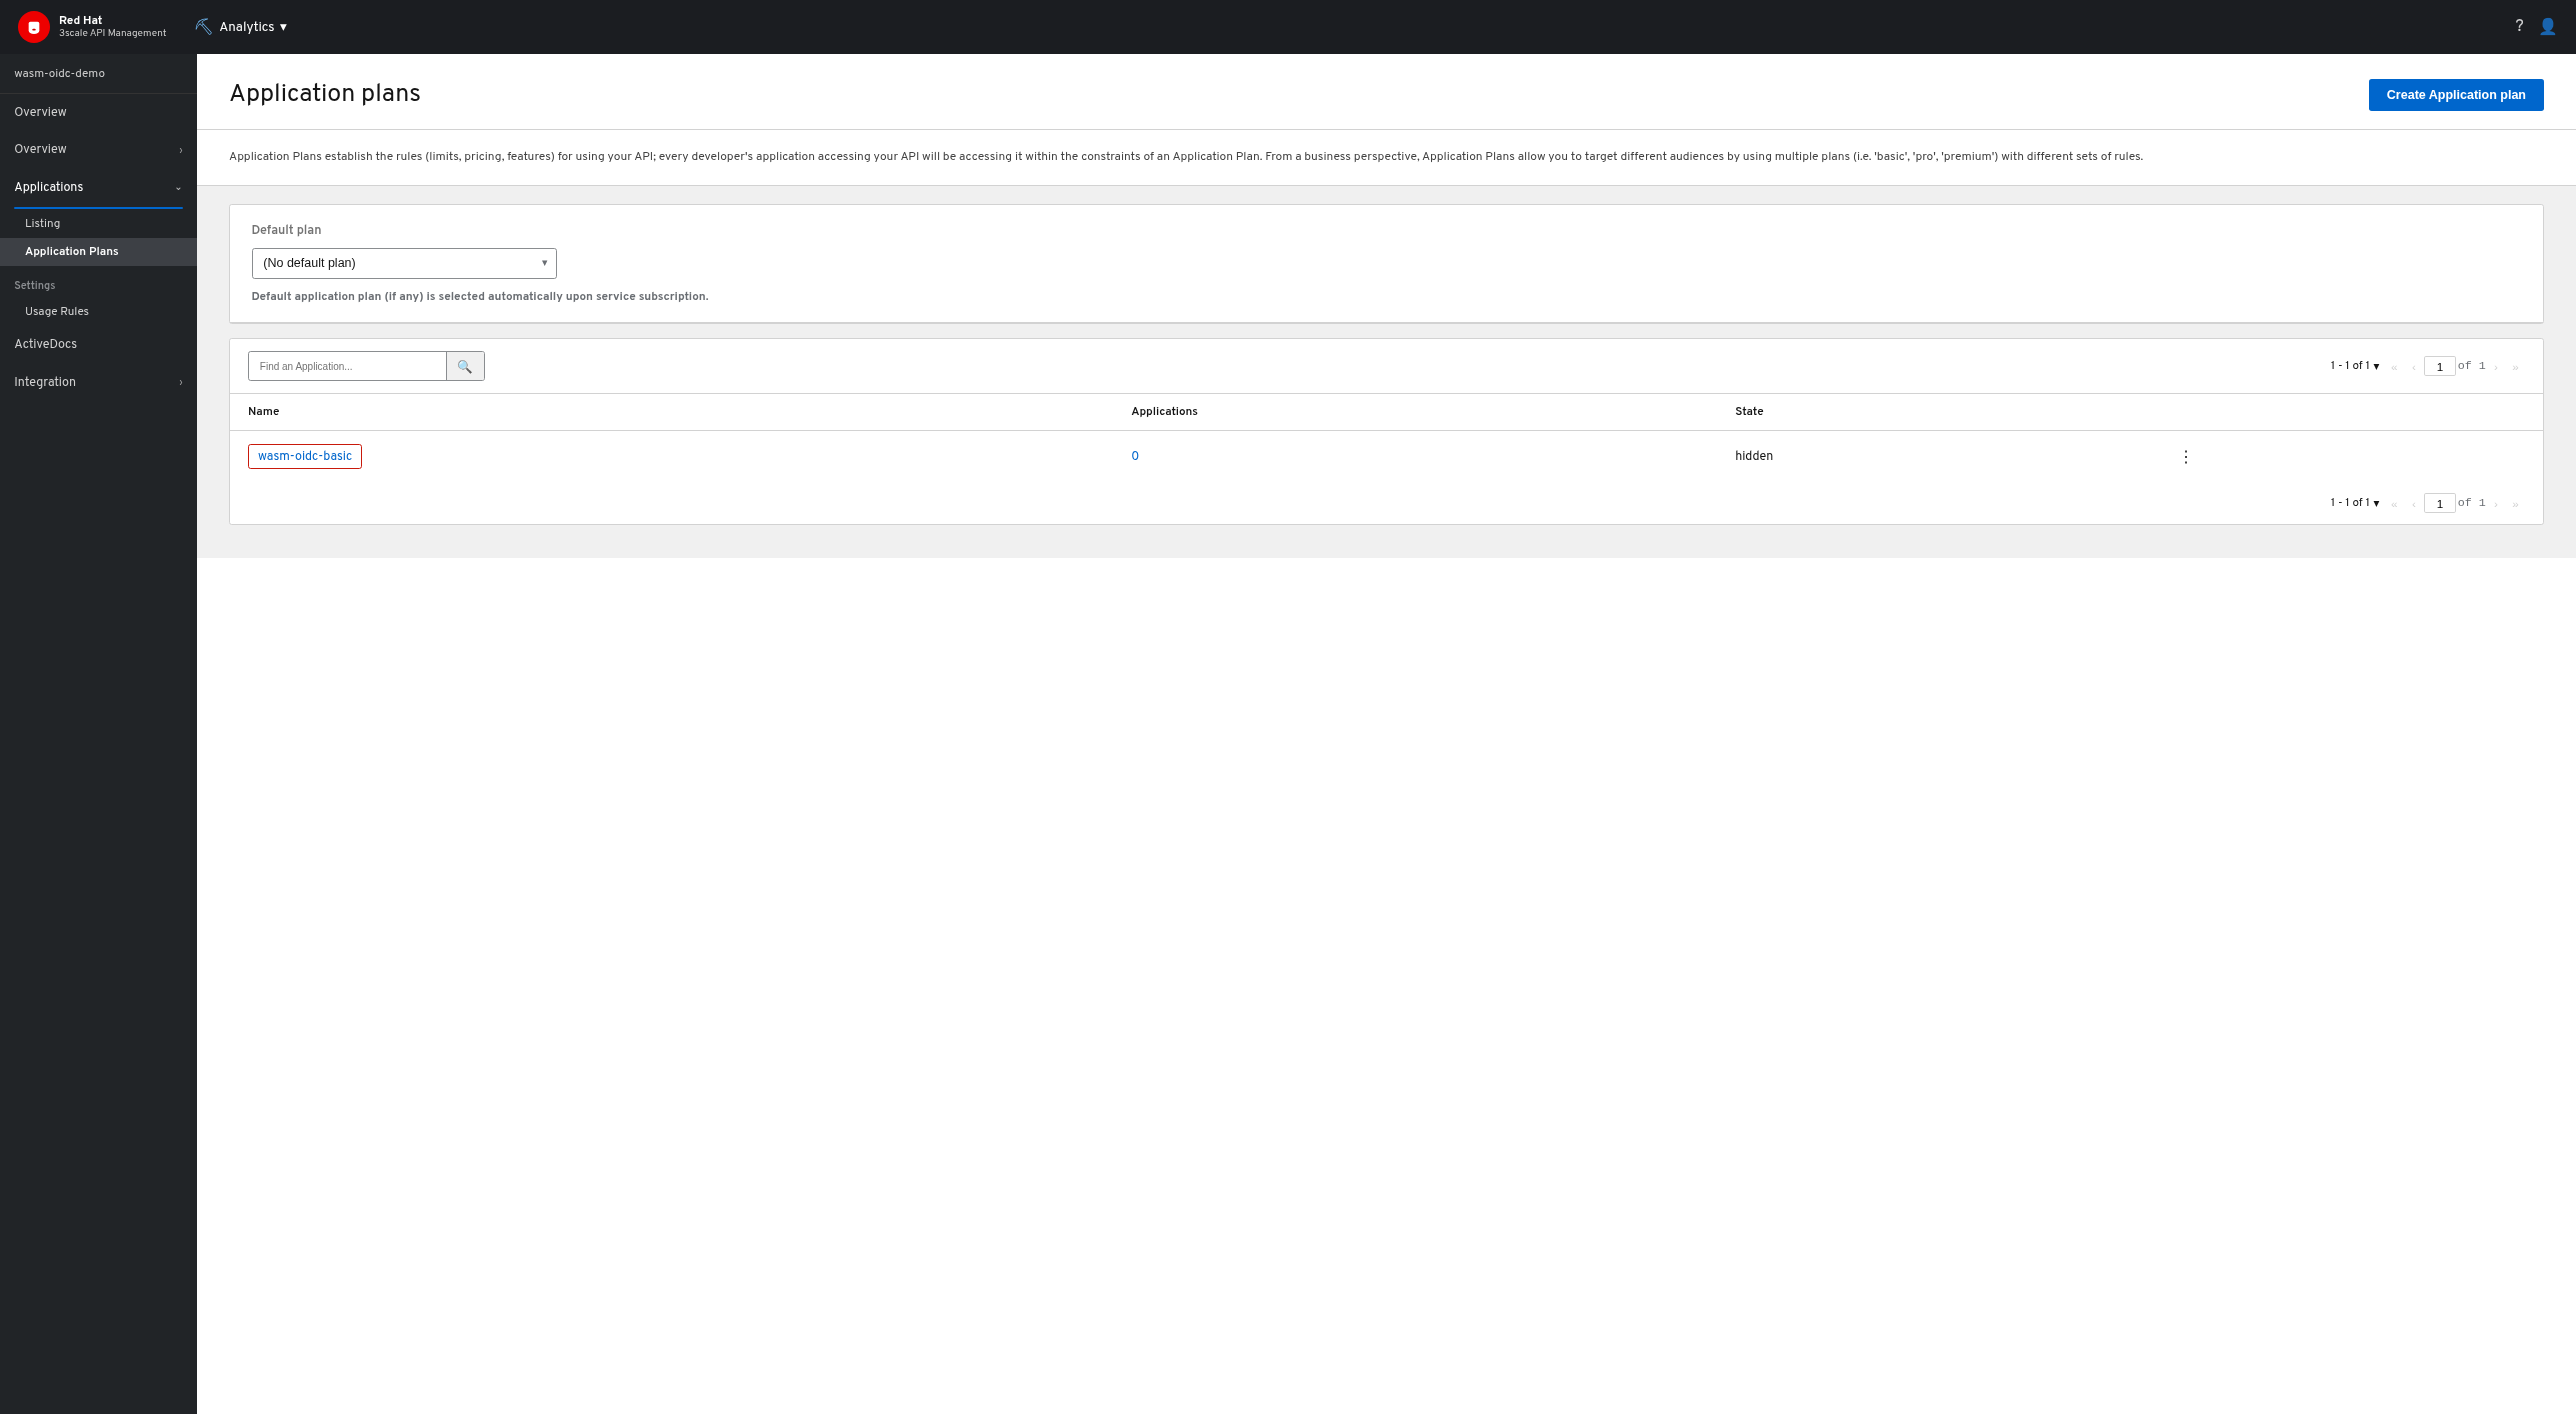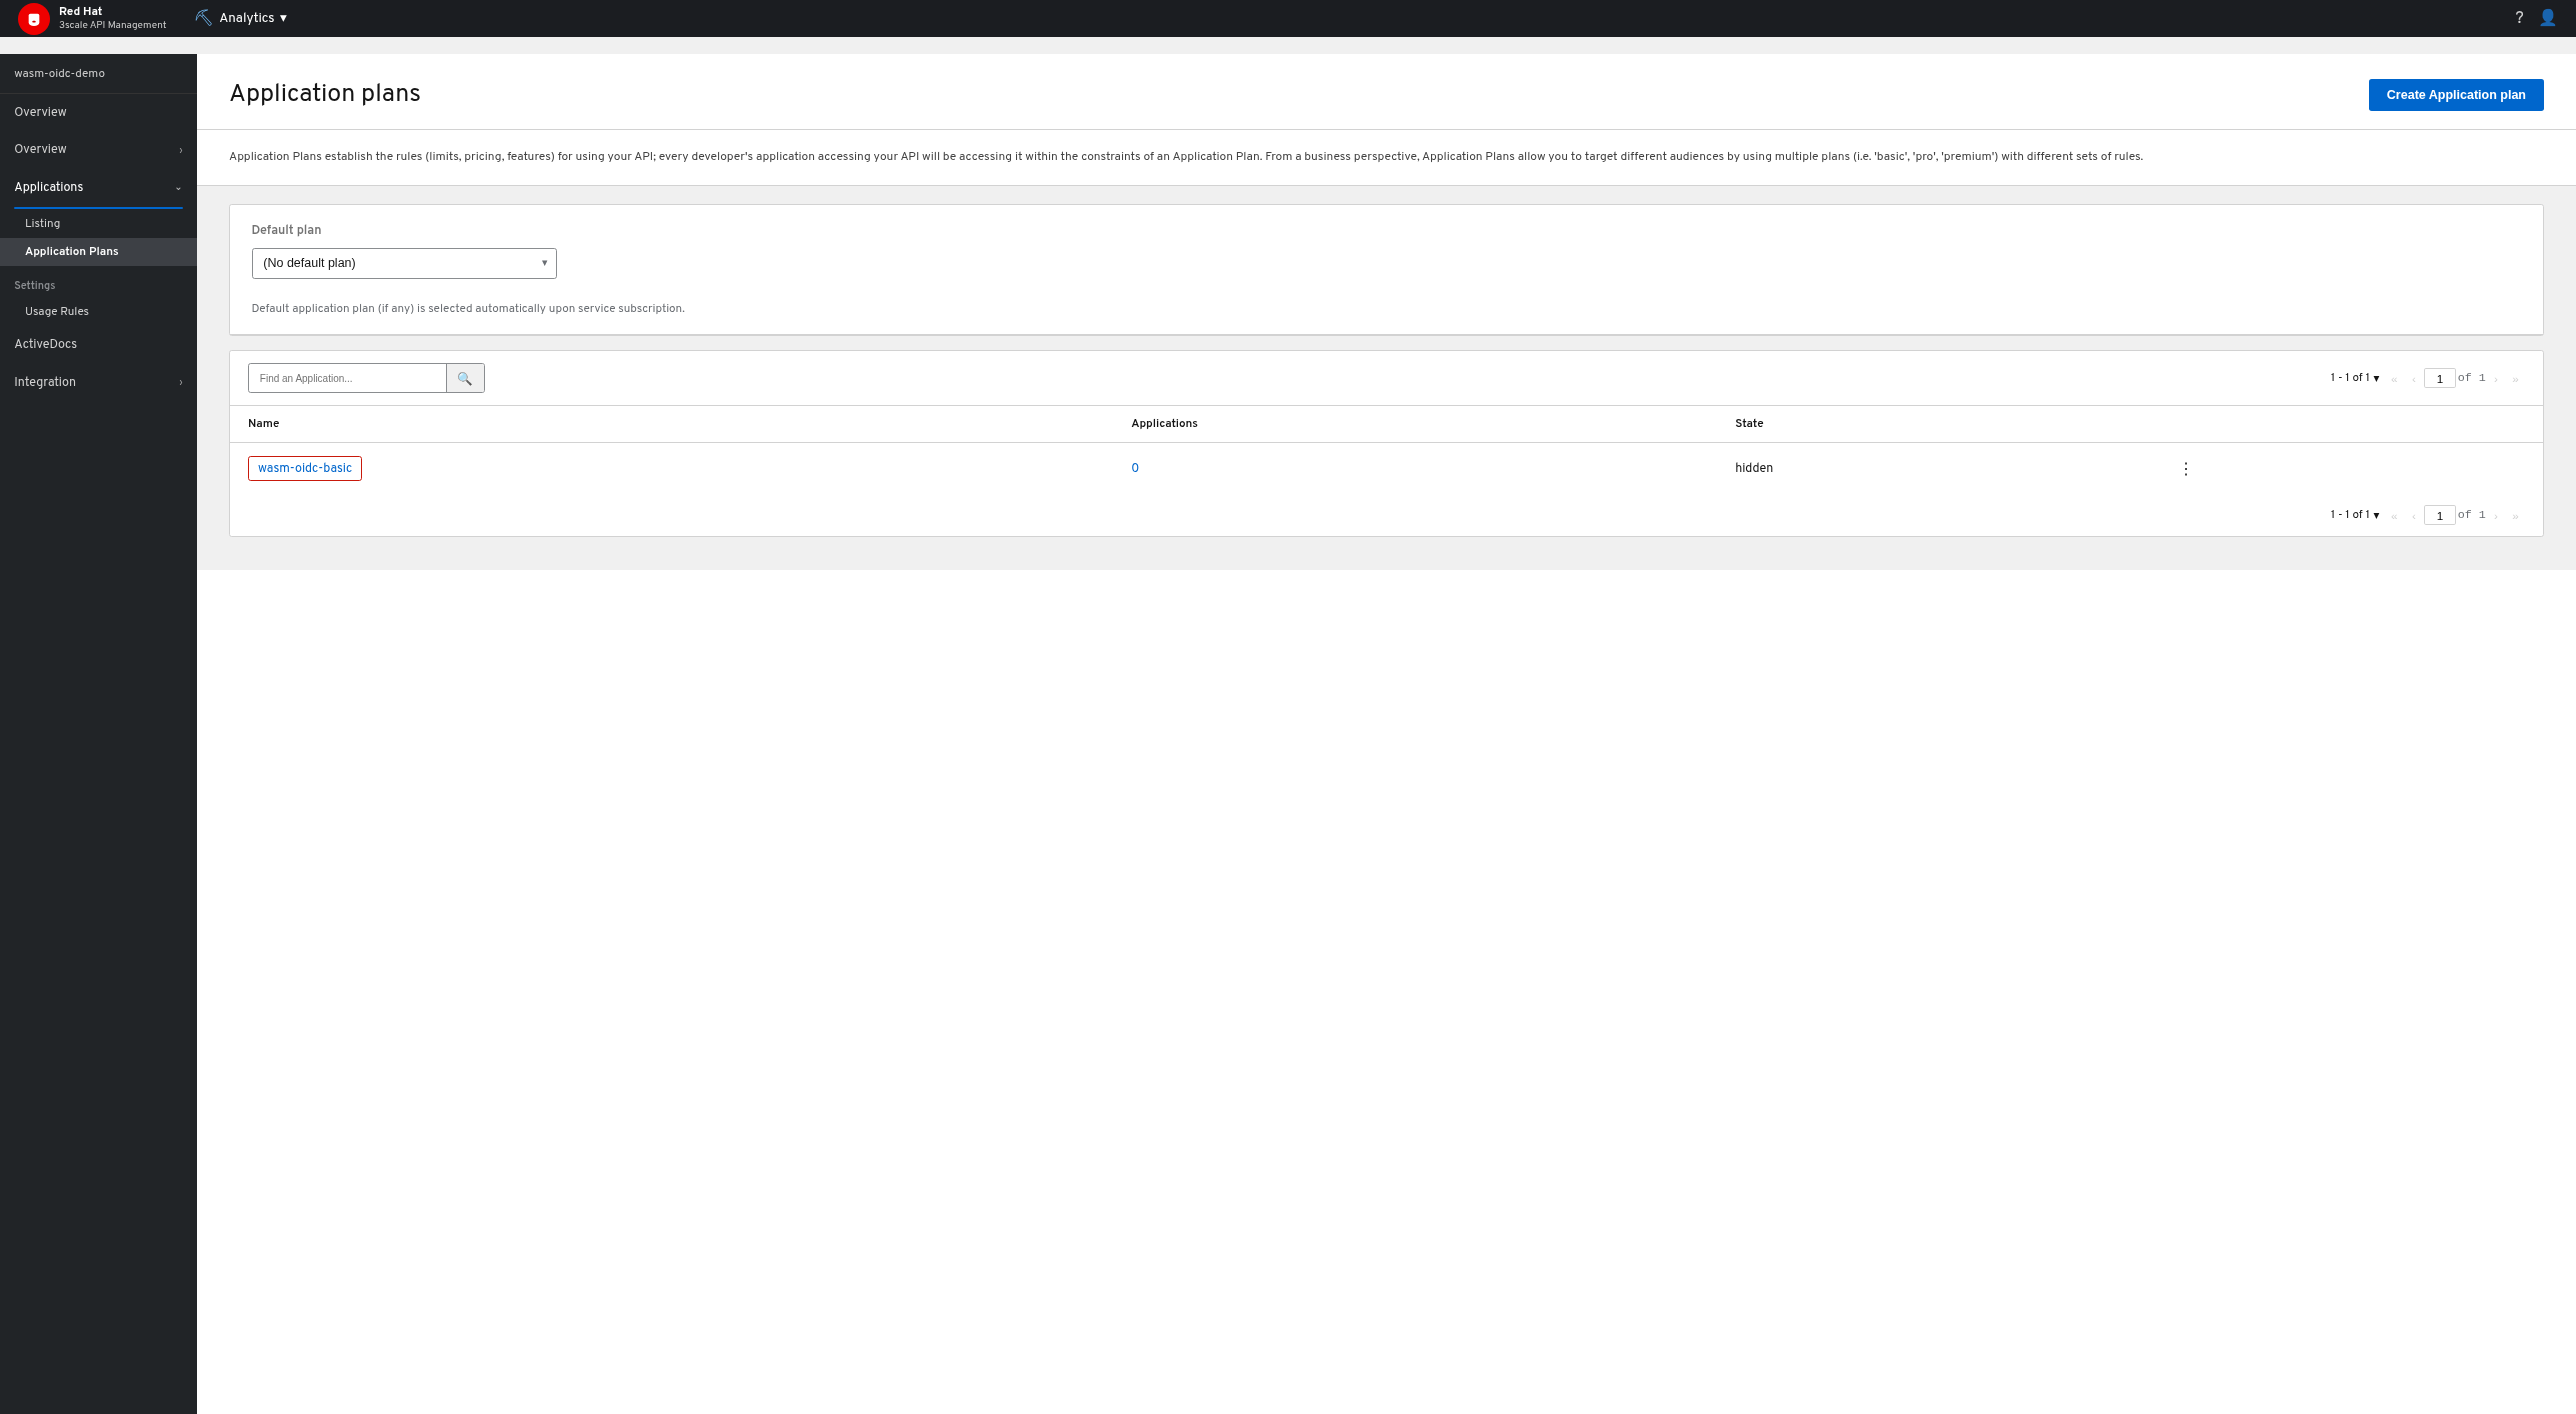--- a/index.html
+++ b/index.html
@@ -1,21 +1,21 @@
 <!DOCTYPE html>
 <html style="font-size:14.3px"><head>
   <meta charset="utf-8">
   <style>
     * { box-sizing: border-box; margin: 0; padding: 0; }
     body { font-family: 'RedHatText', 'Overpass', Arial, sans-serif; font-size: 12.5px; background: #f0f0f0; color: #151515; }
 
     
     .topnav {
       background: #1b1d21;
-      height: 37px;
+      height: 54px;
       display: flex;
       align-items: center;
       padding: 0 18px;
       justify-content: space-between;
       position: fixed;
       top: 0; left: 0; right: 0;
       z-index: 100;
     }
     .topnav-left { display: flex; align-items: center; gap: 18px; }
     .brand { display: flex; align-items: center; gap: 9px; color: #fff; font-size: 12.5px; font-weight: 600; }
@@ -161,23 +161,24 @@
     .select-arrow {
       position: absolute;
       right: 9px;
       top: 50%;
       transform: translateY(-50%);
       pointer-events: none;
       color: #6a6e73;
       font-size: 10.8px;
     }
     .default-plan-hint {
-      margin-top: 23px;
+      margin-top: 11px;
       font-size: 11.7px;
       color: #6a6e73;
+      font-weight: bold;
     }
 
     
     .search-bar {
       display: flex;
       align-items: center;
       gap: 0;
       padding: 12.5px 18px;
       border-bottom: 0.9px solid #d2d2d2;
     }

